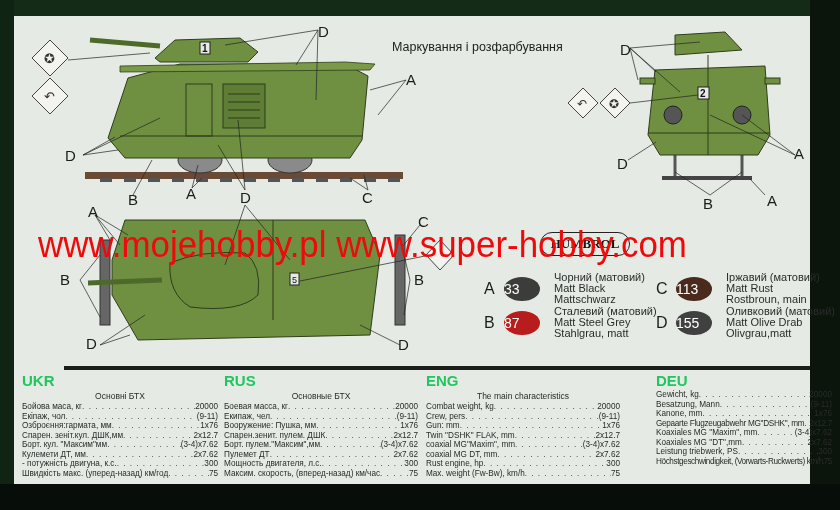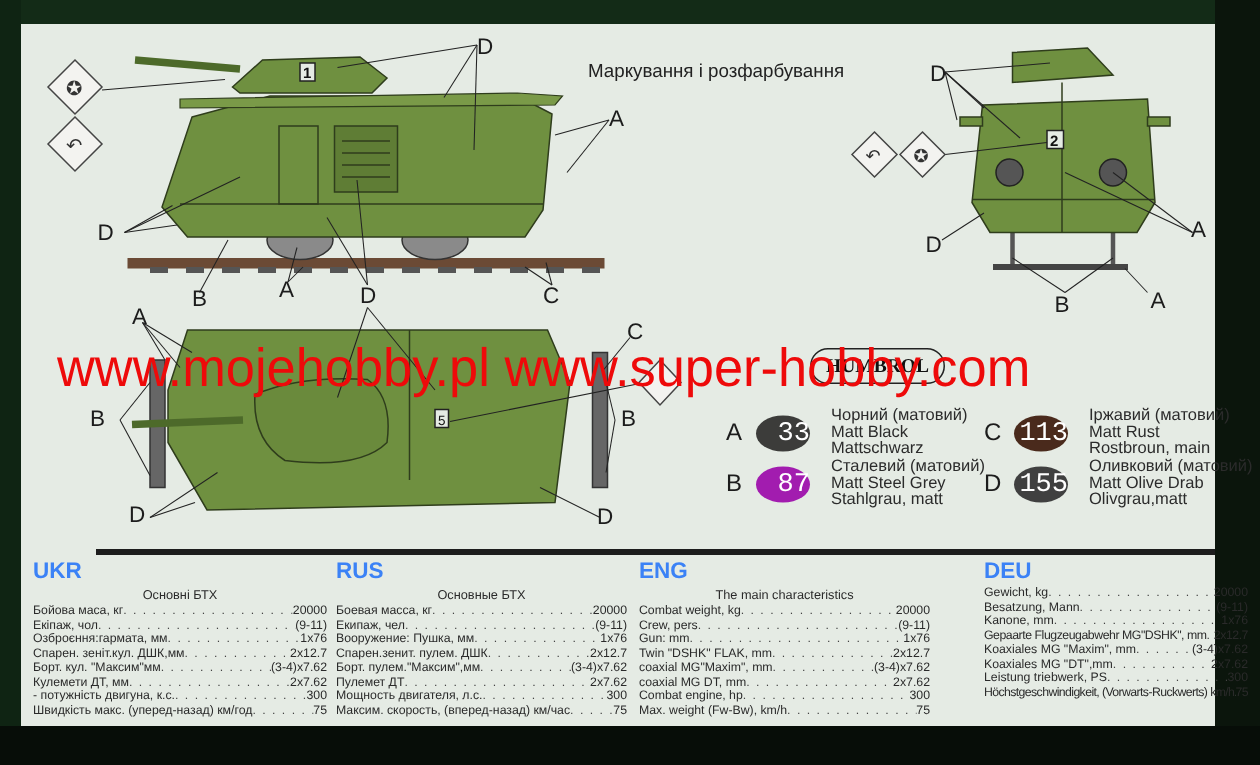--- a/index.html
+++ b/index.html
@@ -8,25 +8,25 @@
   .frame-top{position:absolute;left:0;top:0;width:840px;height:16px;background:#132b17;}
   .frame-bottom{position:absolute;left:0;top:484px;width:840px;height:26px;background:#070d08;}
   .frame-right{position:absolute;left:810px;top:0;width:30px;height:510px;background:#0b150c;}
   .frame-left{position:absolute;left:0;top:0;width:14px;height:510px;background:#0f2413;}
   .title{position:absolute;left:392px;top:40px;width:210px;text-align:left;font-size:12.5px;line-height:15px;color:#222;}
   .lbl{position:absolute;font-size:15px;color:#1c1c1c;line-height:15px;}
   .watermark{position:absolute;left:38px;top:225px;font-size:36px;color:#ee0a0a;letter-spacing:0px;white-space:nowrap;line-height:40px;transform:scaleX(0.97);transform-origin:left top;}
   .brand{position:absolute;left:540px;top:232px;width:88px;height:22px;border:1.5px solid #222;border-radius:12px;background:#e5ebe4;font-family:"Liberation Serif",serif;font-weight:bold;font-size:13px;text-align:center;line-height:22px;color:#111;}
   .paint{position:absolute;display:flex;align-items:center;}
   .paint .letter{font-size:16px;width:20px;color:#1c1c1c;}
-  .paint .pill{width:36px;height:24px;border-radius:50%;color:#fff;font-size:18px;text-align:right;line-height:24px;margin-right:14px;font-family:Liberation Mono, monospace;}
+  .paint .pill{width:36px;height:24px;border-radius:50%;color:#fff;font-size:14px;text-align:left;line-height:24px;margin-right:14px;}
   .paint .names{font-size:11px;line-height:11px;color:#2b2b2b;}
   .divider{position:absolute;left:64px;top:366px;width:746px;height:4px;background:#1d1d1d;}
   .spec{position:absolute;top:372px;font-size:8.2px;color:#2a2a2a;}
-  .spec h3{margin:0;font-size:15px;font-weight:bold;color:#3b82f6;line-height:18px;}
+  .spec h3{margin:0;font-size:15px;font-weight:bold;color:#22c55e;line-height:18px;}
   .spec .sub{text-align:center;font-size:8.5px;line-height:12px;}
   .spec .row{display:flex;line-height:9.5px;white-space:nowrap;}
   .spec .row .k{flex:0 0 auto;}
   .spec .row .dots{flex:1 1 auto;overflow:hidden;letter-spacing:1px;color:#444;}
   .spec .row .dots::before{content:". . . . . . . . . . . . . . . . . . . . . . . . . . . . . . . . . . . . . . . . . . . .";}
   .spec .row .v{flex:0 0 auto;}
   svg{position:absolute;overflow:visible;}
 </style>
 </head>
 <body>
@@ -195,21 +195,21 @@
   <span class="letter">A</span>
   <span class="pill" style="background:#3c3c3a;">33</span>
   <div class="names">
     <div>Чорний (матовий)</div>
     <div>Matt Black</div>
     <div>Mattschwarz</div>
   </div>
 </div>
 <div class="paint" style="left:484px;top:306px;">
   <span class="letter">B</span>
-  <span class="pill" style="background:#a21caf;">87</span>
+  <span class="pill" style="background:#b91c1c;">87</span>
   <div class="names">
     <div>Сталевий (матовий)</div>
     <div>Matt Steel Grey</div>
     <div>Stahlgrau, matt</div>
   </div>
 </div>
 <div class="paint" style="left:656px;top:272px;">
   <span class="letter">C</span>
   <span class="pill" style="background:#4a2a1c;">113</span>
   <div class="names">
@@ -349,21 +349,21 @@
       <span class="k">coaxial MG"Maxim", mm</span>
       <span class="dots"></span>
       <span class="v">(3-4)x7.62</span>
     </div>
   <div class="row">
       <span class="k">coaxial MG DT, mm</span>
       <span class="dots"></span>
       <span class="v">2x7.62</span>
     </div>
   <div class="row">
-      <span class="k">Combat engine, hp</span>
+      <span class="k">Rust engine, hp</span>
       <span class="dots"></span>
       <span class="v">300</span>
     </div>
   <div class="row">
       <span class="k">Max. weight (Fw-Bw), km/h</span>
       <span class="dots"></span>
       <span class="v">75</span>
     </div>
 </div>
 

